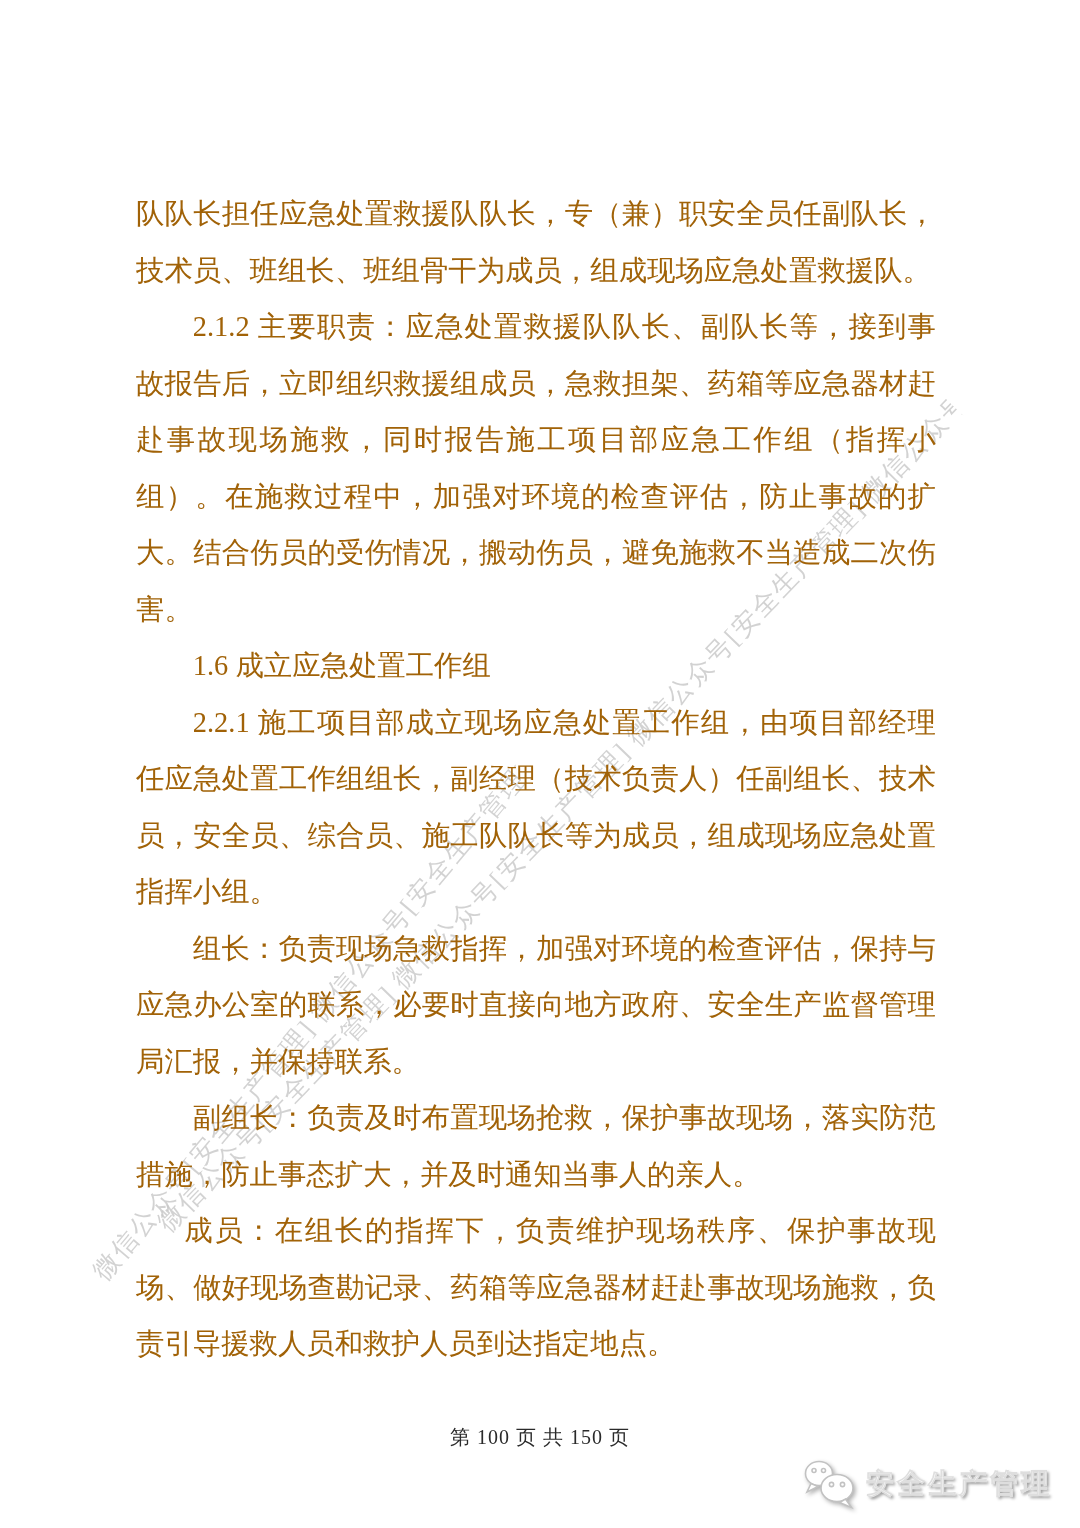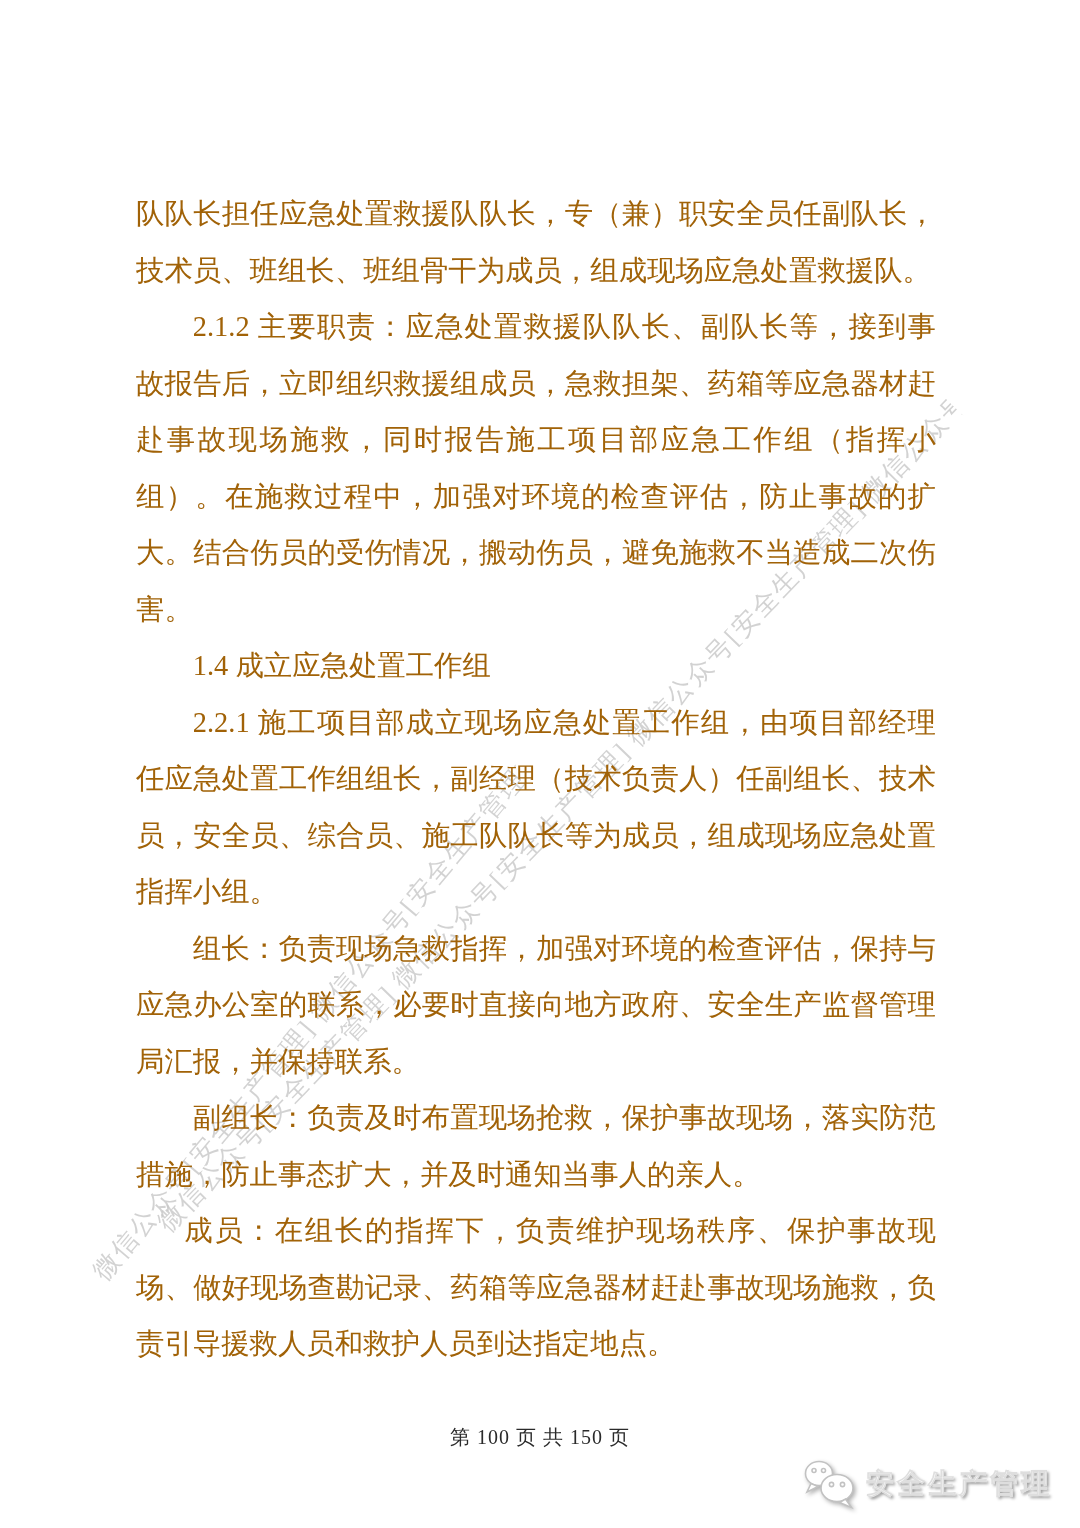--- a/index.html
+++ b/index.html
@@ -93,21 +93,21 @@
 <div class="page">
 
   <div class="wm-layer">
     <div class="wm wm-a">微信公众号[安全生产管理] 微信公众号[安全生产管理] 微信公众号[安全生产管理] 微信公众号[安全生产管理]</div>
     <div class="wm wm-b">微信公众号[安全生产管理] 微信公众号[安全生产管理] 微信公众号[安全生产管理] 微信公众号[安全生产管理]</div>
   </div>
 
   <div class="doc">
     <p>队队长担任应急处置救援队队长，专（兼）职安全员任副队长，技术员、班组长、班组骨干为成员，组成现场应急处置救援队。</p>
     <p class="indent">2.1.2 主要职责：应急处置救援队队长、副队长等，接到事故报告后，立即组织救援组成员，急救担架、药箱等应急器材赶赴事故现场施救，同时报告施工项目部应急工作组（指挥小组）。在施救过程中，加强对环境的检查评估，防止事故的扩大。结合伤员的受伤情况，搬动伤员，避免施救不当造成二次伤害。</p>
-    <p class="indent">1.4 成立应急处置工作组</p>
+    <p class="indent">1.6 成立应急处置工作组</p>
     <p class="indent">2.2.1 施工项目部成立现场应急处置工作组，由项目部经理任应急处置工作组组长，副经理（技术负责人）任副组长、技术员，安全员、综合员、施工队队长等为成员，组成现场应急处置指挥小组。</p>
     <p class="indent">组长：负责现场急救指挥，加强对环境的检查评估，保持与应急办公室的联系，必要时直接向地方政府、安全生产监督管理局汇报，并保持联系。</p>
     <p class="indent">副组长：负责及时布置现场抢救，保护事故现场，落实防范措施，防止事态扩大，并及时通知当事人的亲人。</p>
     <p class="indent indent-tight">成员：在组长的指挥下，负责维护现场秩序、保护事故现场、做好现场查勘记录、药箱等应急器材赶赴事故现场施救，负责引导援救人员和救护人员到达指定地点。</p>
   </div>
 
   <div class="footer">
     <span>第 100 页 共 150 页</span>
   </div>
 

